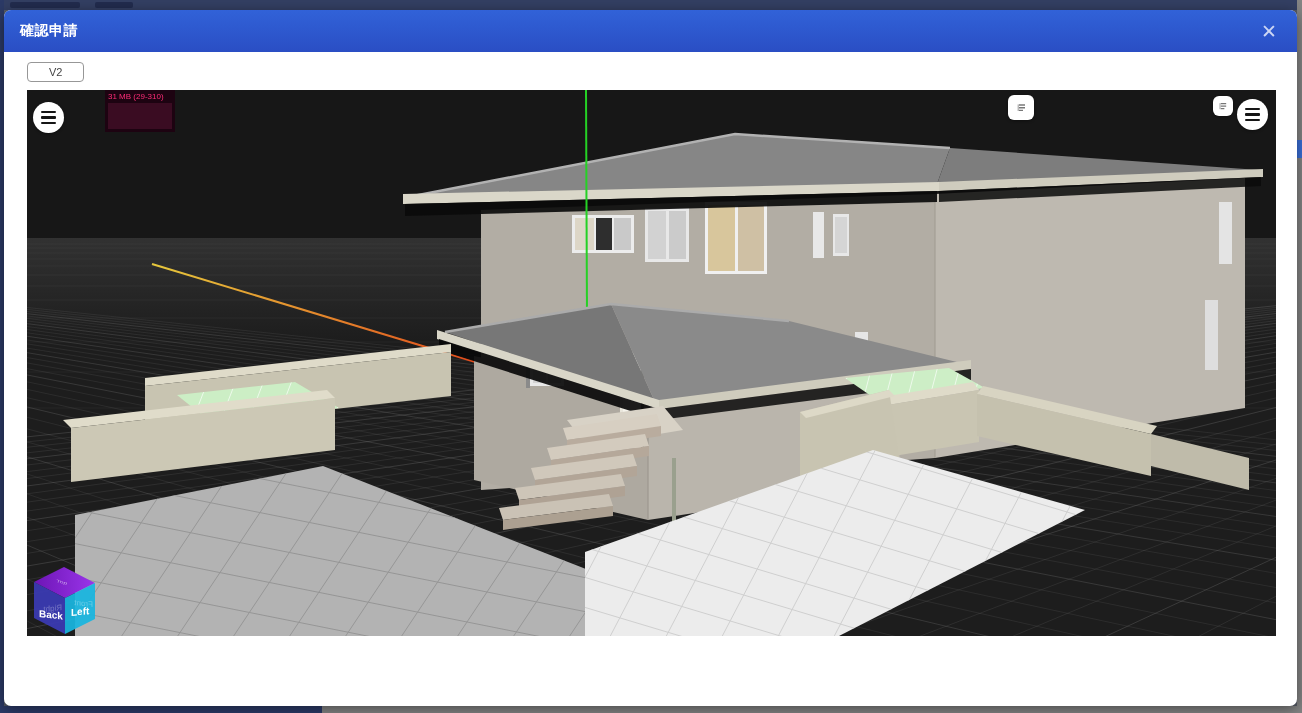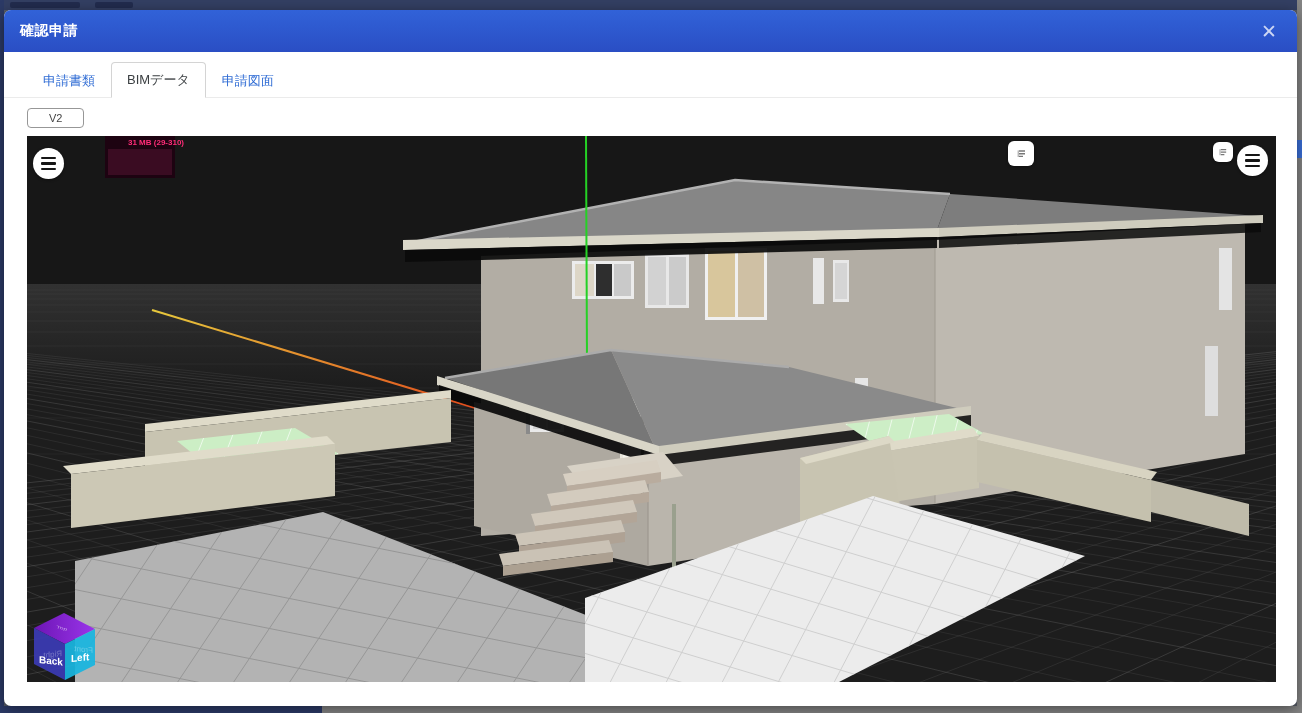--- a/index.html
+++ b/index.html
@@ -26,21 +26,21 @@
     border-bottom:none;background:transparent;margin-bottom:-1px;}
   .tab.active{color:#3c4043;background:#fff;border-color:#d4d4d4;border-radius:4px 4px 0 0;
     border-bottom:1px solid #fff;}
   .v2-btn{margin:10px 0 0 23px;display:inline-block;font-size:11px;color:#444;
     border:1px solid #979797;border-radius:4px;padding:3px 21px;background:#fff;cursor:pointer;}
   
   .viewer{position:relative;margin:8px 0 0 23px;width:1249px;height:546px;background:#171717;}
   .viewer svg.scene{position:absolute;inset:0;display:block;}
   .stats-panel{position:absolute;left:78px;top:0;width:70px;height:42px;background:#1d0311;
     cursor:pointer;}
-  .stats-label{color:#ff2d78;font-size:8px;font-weight:bold;padding:2px 0 0 3px;white-space:nowrap;margin-left:20px;}
+  .stats-label{color:#ff2d78;font-size:8px;font-weight:normal;padding:2px 0 0 3px;white-space:nowrap;}
   .stats-graph{position:absolute;left:3px;top:13px;width:64px;height:26px;background:#3a0c22;}
   .circle-btn{position:absolute;width:31px;height:31px;border-radius:50%;background:#fff;border:none;
     box-shadow:0 1px 3px rgba(0,0,0,.4);display:flex;align-items:center;justify-content:center;
     flex-direction:column;gap:3px;cursor:pointer;padding:0;}
   .circle-btn i{display:block;width:15px;height:2.2px;background:#161616;border-radius:1px;}
   .sq-btn{position:absolute;background:#fff;border:none;border-radius:6px;
     box-shadow:0 1px 3px rgba(0,0,0,.4);display:flex;align-items:center;justify-content:center;
     cursor:pointer;padding:0;}
   .nav-cube{position:absolute;left:2px;top:468px;width:72px;height:78px;cursor:pointer;}
 </style>
@@ -58,25 +58,20 @@
   <div class="right-strip"></div>
   <div class="right-blue"></div>
 </div>
 
 <div class="modal">
   <div class="modal-header">
     <span class="modal-title">確認申請</span>
     <button class="modal-close">✕</button>
   </div>
 
-  <div class="tabs-row">
-    <div class="tab">申請書類</div>
-    <div class="tab active">BIMデータ</div>
-    <div class="tab">申請図面</div>
-  </div>
 
   <button class="v2-btn">V2</button>
 
   <div class="viewer">
     <svg class="scene" viewBox="0 0 1249 546" preserveAspectRatio="none">
       <defs>
         <clipPath id="clipGround">
             <rect x="0" y="148" width="1249" height="398"></rect>
           </clipPath>
         <clipPath id="clipTerrace">

